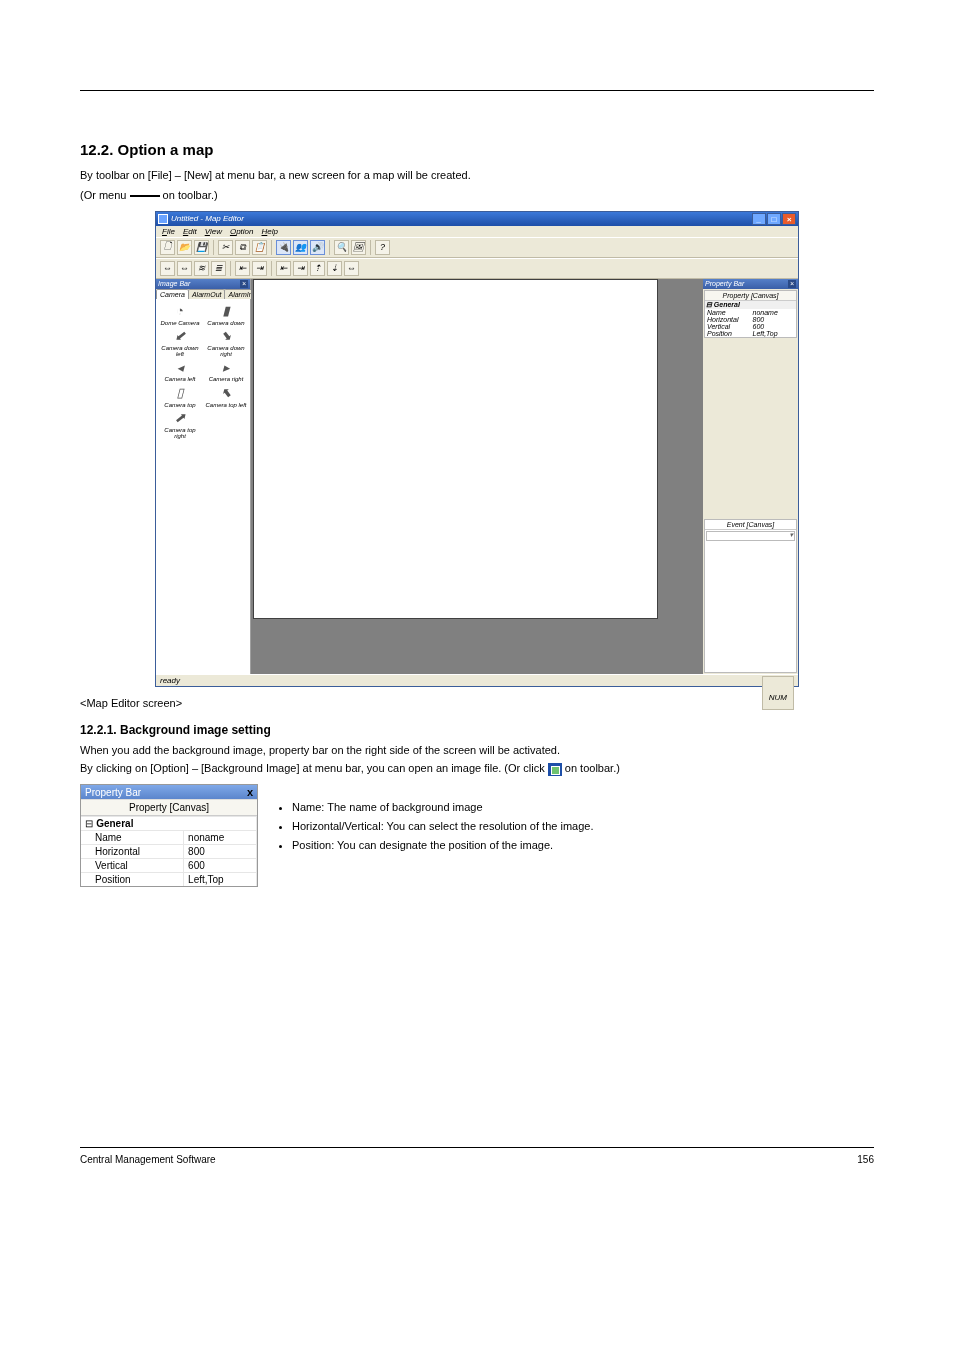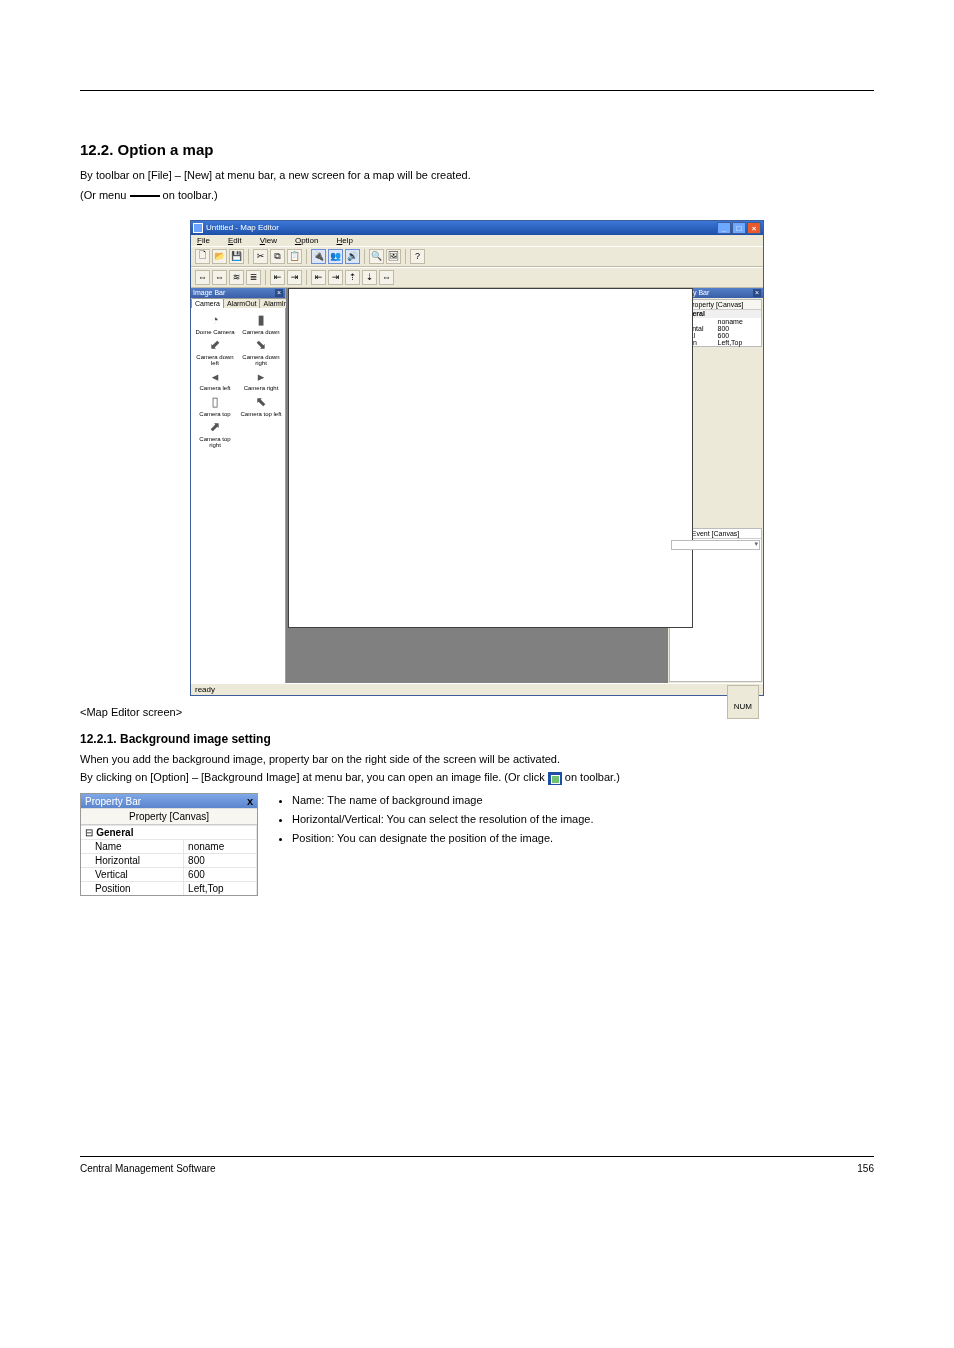--- a/index.html
+++ b/index.html
@@ -2,40 +2,40 @@
 <html><head>
 <meta charset="utf-8">
 <style>
 * { margin: 0; padding: 0; box-sizing: border-box; }
 body { font-family: Arial, sans-serif; font-size: 11px; background: #fff; width: 954px; }
 .page { padding: 90px 80px 60px 80px; }
 .hr-top { border-top: 1px solid #000; margin-bottom: 50px; }
 h2.section-title { font-size: 15px; font-weight: bold; margin: 0 0 10px 0; }
 p.intro { font-size: 11px; margin: 0 0 6px 0; line-height: 1.3; }
 .underline { border-bottom: 2px solid #000; display: inline-block; width: 30px; vertical-align: middle; }
-figure.screenshot { margin: 17px auto 10px auto; width: 574px; }
+figure.screenshot { margin: 8px auto 10px auto; width: 644px; font-style: italic; }
 .win {
   border: 1px solid #3b5d9a; background: #ece9d8; font-family: Tahoma, sans-serif;
   font-size: 8px; color: #000;
 }
 .titlebar {
   display: flex; align-items: center; justify-content: space-between;
   background: linear-gradient(#3b78d8,#1e4fa8); color: #fff; height: 14px; padding: 0 2px;
 }
 .titlebar .left { display: flex; align-items: center; gap: 3px; }
 .titlebar .icon {
   width: 10px; height: 10px; background: #6aa3ff; border: 1px solid #fff; display: inline-block;
 }
 .titlebar .btns { display: flex; gap: 1px; }
 .titlebar .btn {
   width: 14px; height: 12px; font-size: 8px; line-height: 12px; text-align: center;
   color: #fff; background: #6fa8ff; border: 1px solid #3b5d9a; font-weight: bold;
 }
 .titlebar .btn.close { background: #e95b2b; }
-.menubar { display: flex; gap: 18px; padding: 1px 6px; background: #ece9d8; font-size: 8px; }
+.menubar { display: flex; gap: 8px; padding: 1px 6px; background: #ece9d8; font-size: 8px; }
 .menubar span u { text-decoration: underline; }
 .toolbar, .toolbar2 {
   display: flex; align-items: center; gap: 2px; padding: 2px 4px; background: #ece9d8;
   border-top: 1px solid #fff; border-bottom: 1px solid #c0bba6;
 }
 .tbtn {
   width: 15px; height: 15px; border: 1px solid #c0bba6; background: #f5f3e9;
   display: inline-flex; align-items: center; justify-content: center; font-size: 9px;
 }
 .tbtn.sel { border: 1px solid #6a8fd8; background: #dce6f7; }
@@ -115,21 +115,21 @@
   text-align: center; padding: 2px; font-size: 10px;
   border-top: 1px solid #ddd; border-bottom: 1px solid #ccc; background: #f7f6f0;
 }
 .propfig table { width: 100%; border-collapse: collapse; font-size: 10px; background: #fff; }
 .propfig td {
   padding: 1px 4px; border-top: 1px solid #e6e6e6; border-right: 1px solid #e6e6e6;
 }
 .propfig .grp td { background: #fff; font-weight: bold; }
 .propfig .grp td:first-child:before { content: "⊟ "; font-weight: normal; }
 .propfig td.k { padding-left: 14px; }
-ul.bullets { list-style: disc; margin: 0 0 0 14px; font-size: 11px; line-height: 1.35; }
+ul.bullets { list-style: disc; margin: 16px 0 0 14px; font-size: 11px; line-height: 1.35; }
 ul.bullets li { margin-bottom: 4px; }
 .footer {
   margin-top: 260px; border-top: 1px solid #000; padding-top: 6px;
   display: flex; justify-content: space-between; font-size: 10px;
 }
 </style>
 </head>
 <body>
 
 <div class="page">

